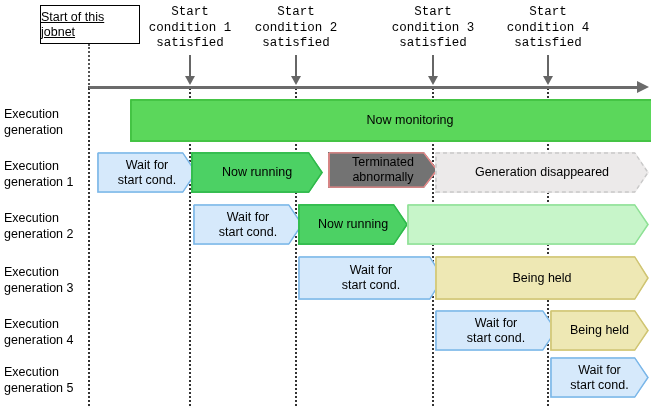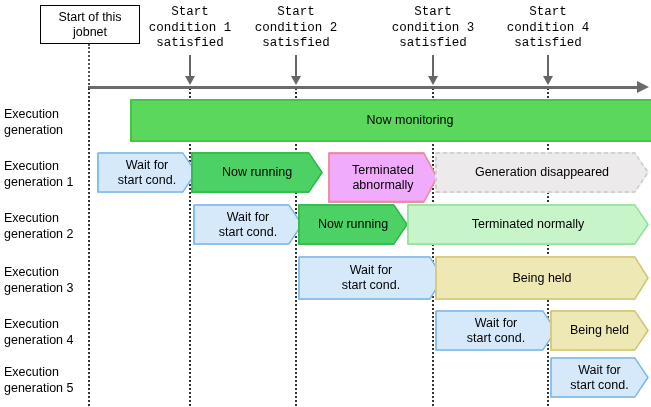--- a/index.html
+++ b/index.html
@@ -24,24 +24,24 @@
     position: absolute;
     left: 40px;
     top: 5px;
     width: 100px;
     height: 39px;
     border: 1px solid #000;
     background: #fff;
     display: flex;
     align-items: center;
     justify-content: center;
-    text-align: center;
     font-size: 12.5px;
     line-height: 15px;
     box-sizing: border-box;
+    text-decoration: underline;
   }
   .cond-label {
     position: absolute;
     text-align: center;
     font-size: 12.5px;
     line-height: 15.5px;
     width: 110px;
     white-space: pre-line;
     font-family: Liberation Mono, monospace;
   }
@@ -183,37 +183,37 @@
       <div class="bar point-right" style="left: 89px; top: 99px; width: 560px; height: 43px; background: rgb(91, 215, 91); margin-left: 41px;"><svg class="edge" viewBox="0 0 560 43" preserveAspectRatio="none">
           <polyline points="1,1 546,1 559,21.5 546,42 1,42 1,1" fill="none" stroke="#3fbf3f" stroke-width="1.6"></polyline>
         </svg><span class="lbl">Now monitoring</span></div>
       <div class="bar point-right" style="left: 97px; top: 152px; width: 100px; height: 41px; background: rgb(214, 233, 251);"><svg class="edge" viewBox="0 0 100 41" preserveAspectRatio="none">
           <polyline points="1,1 86,1 99,20.5 86,40 1,40 1,1" fill="none" stroke="#7ab6e8" stroke-width="1.6"></polyline>
         </svg><span class="lbl">Wait for
 start cond.</span></div>
       <div class="bar point-right" style="left: 191px; top: 152px; width: 132px; height: 41px; background: rgb(76, 209, 100);"><svg class="edge" viewBox="0 0 132 41" preserveAspectRatio="none">
           <polyline points="1,1 118,1 131,20.5 118,40 1,40 1,1" fill="none" stroke="#2fb84b" stroke-width="1.6"></polyline>
         </svg><span class="lbl">Now running</span></div>
-      <div class="bar point-right" style="left: 328px; top: 152px; width: 110px; height: 51px; background: #f0abfc; align-items: center;"><svg class="edge" viewBox="0 0 110 41" preserveAspectRatio="none">
+      <div class="bar point-right" style="left: 328px; top: 152px; width: 110px; height: 36px; background: #737373; align-items: center;"><svg class="edge" viewBox="0 0 110 41" preserveAspectRatio="none">
           <polyline points="1,1 96,1 109,20.5 96,40 1,40 1,1" fill="none" stroke="#ef8a8a" stroke-width="1.6"></polyline>
         </svg><span class="lbl">Terminated
 abnormally</span></div>
       <div class="bar point-right" style="left: 435px; top: 152px; width: 214px; height: 41px; background: rgb(236, 234, 234);"><svg class="edge" viewBox="0 0 214 41" preserveAspectRatio="none">
           <polyline points="1,1 200,1 213,20.5 200,40 1,40 1,1" fill="none" stroke="#c9c9c9" stroke-width="1.6" stroke-dasharray="4,3"></polyline>
         </svg><span class="lbl">Generation disappeared</span></div>
       <div class="bar point-right" style="left: 193px; top: 204px; width: 110px; height: 41px; background: rgb(214, 233, 251);"><svg class="edge" viewBox="0 0 110 41" preserveAspectRatio="none">
           <polyline points="1,1 96,1 109,20.5 96,40 1,40 1,1" fill="none" stroke="#7ab6e8" stroke-width="1.6"></polyline>
         </svg><span class="lbl">Wait for
 start cond.</span></div>
       <div class="bar point-right" style="left: 298px; top: 204px; width: 110px; height: 41px; background: rgb(76, 209, 100);"><svg class="edge" viewBox="0 0 110 41" preserveAspectRatio="none">
           <polyline points="1,1 96,1 109,20.5 96,40 1,40 1,1" fill="none" stroke="#2fb84b" stroke-width="1.6"></polyline>
         </svg><span class="lbl">Now running</span></div>
       <div class="bar point-right" style="left: 407px; top: 204px; width: 242px; height: 41px; background: rgb(199, 245, 201);"><svg class="edge" viewBox="0 0 242 41" preserveAspectRatio="none">
           <polyline points="1,1 228,1 241,20.5 228,40 1,40 1,1" fill="none" stroke="#8fe096" stroke-width="1.6"></polyline>
-        </svg><span class="lbl">Terminated normally</span></div>
+        </svg></div>
       <div class="bar point-right" style="left: 298px; top: 256px; width: 146px; height: 44px; background: rgb(214, 233, 251);"><svg class="edge" viewBox="0 0 146 44" preserveAspectRatio="none">
           <polyline points="1,1 132,1 145,22 132,43 1,43 1,1" fill="none" stroke="#7ab6e8" stroke-width="1.6"></polyline>
         </svg><span class="lbl">Wait for
 start cond.</span></div>
       <div class="bar point-right" style="left: 435px; top: 256px; width: 214px; height: 44px; background: rgb(238, 232, 180);"><svg class="edge" viewBox="0 0 214 44" preserveAspectRatio="none">
           <polyline points="1,1 200,1 213,22 200,43 1,43 1,1" fill="none" stroke="#cfc473" stroke-width="1.6"></polyline>
         </svg><span class="lbl">Being held</span></div>
       <div class="bar point-right" style="left: 435px; top: 310px; width: 122px; height: 41px; background: rgb(214, 233, 251);"><svg class="edge" viewBox="0 0 122 41" preserveAspectRatio="none">
           <polyline points="1,1 108,1 121,20.5 108,40 1,40 1,1" fill="none" stroke="#7ab6e8" stroke-width="1.6"></polyline>
         </svg><span class="lbl">Wait for

